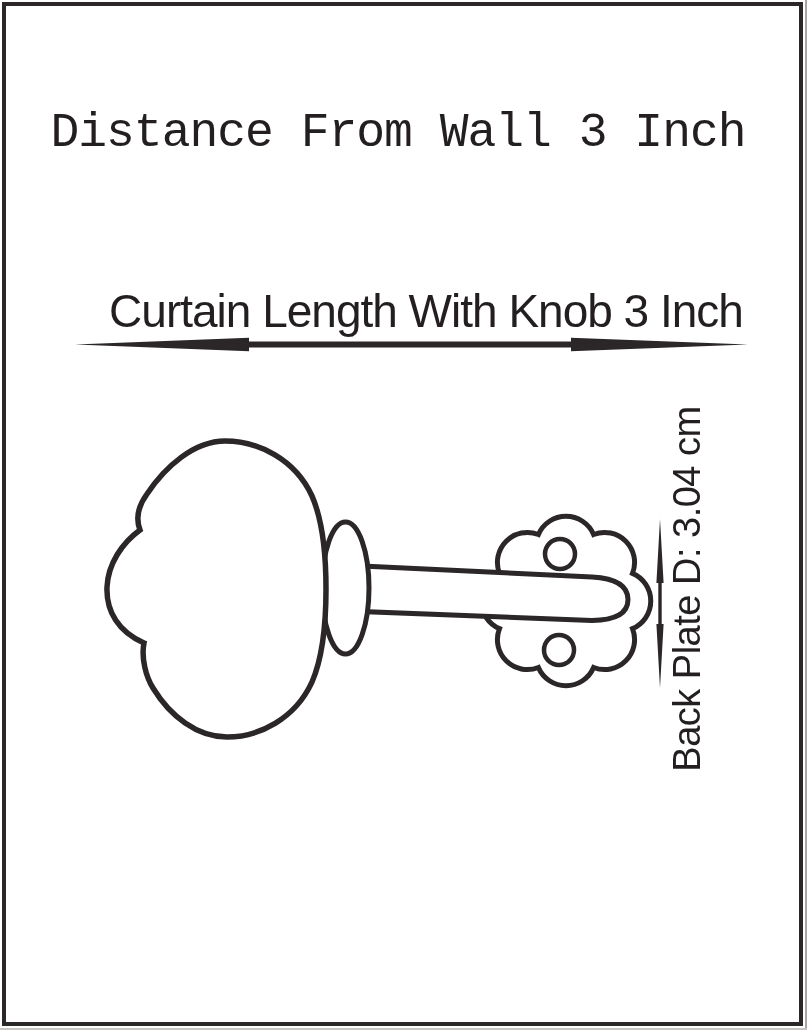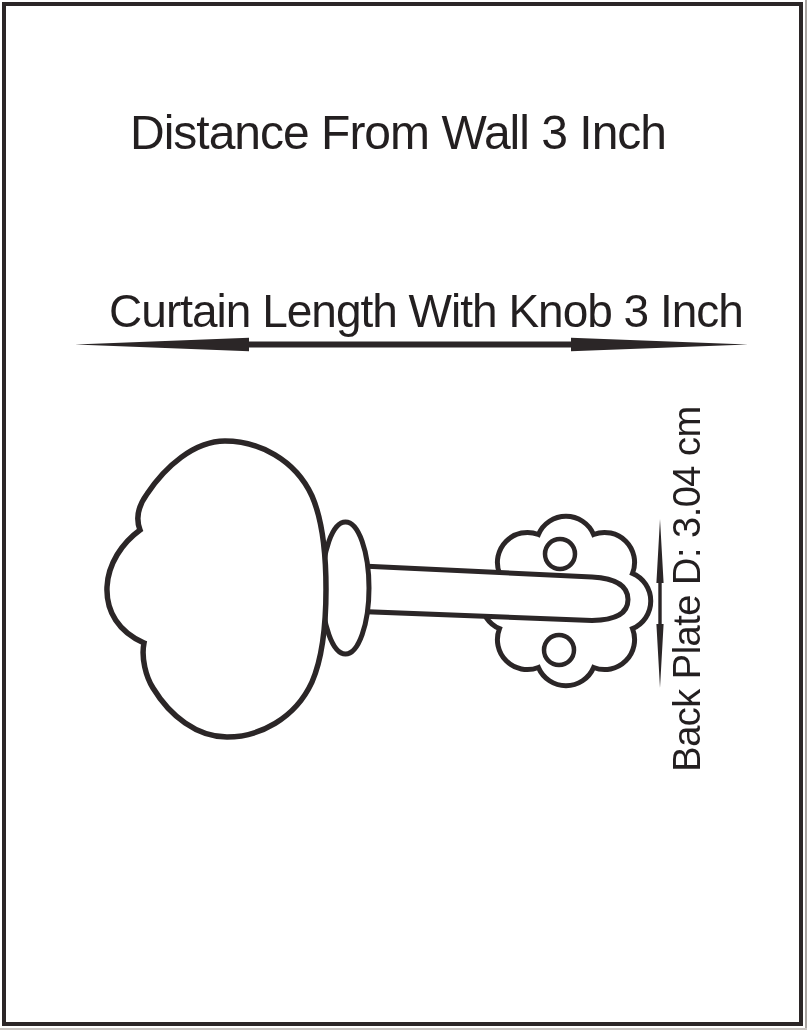--- a/index.html
+++ b/index.html
@@ -14,21 +14,21 @@
   
   .frame{
     position:absolute;left:2px;top:2px;right:4px;bottom:4px;
     border:4px solid #2b2627;pointer-events:none;
   }
   .label{
     position:absolute;color:#231f20;white-space:nowrap;line-height:1;
   }
   .label.title{
     left:398px;top:109px;transform:translateX(-50%);
-    font-size:48px;letter-spacing:-1px;
+    font-size:48px;letter-spacing:-1px;font-family:Liberation Mono, monospace;
   }
   .label.curtain{
     left:426px;top:288px;transform:translateX(-50%);
     font-size:46px;letter-spacing:-1px;text-align:right;
   }
   .label.backplate{
     left:687px;top:589px;transform:translate(-50%,-50%) rotate(-90deg);
     font-size:38px;letter-spacing:-0.5px;
   }
   svg.drawing{position:absolute;left:0;top:0;}

